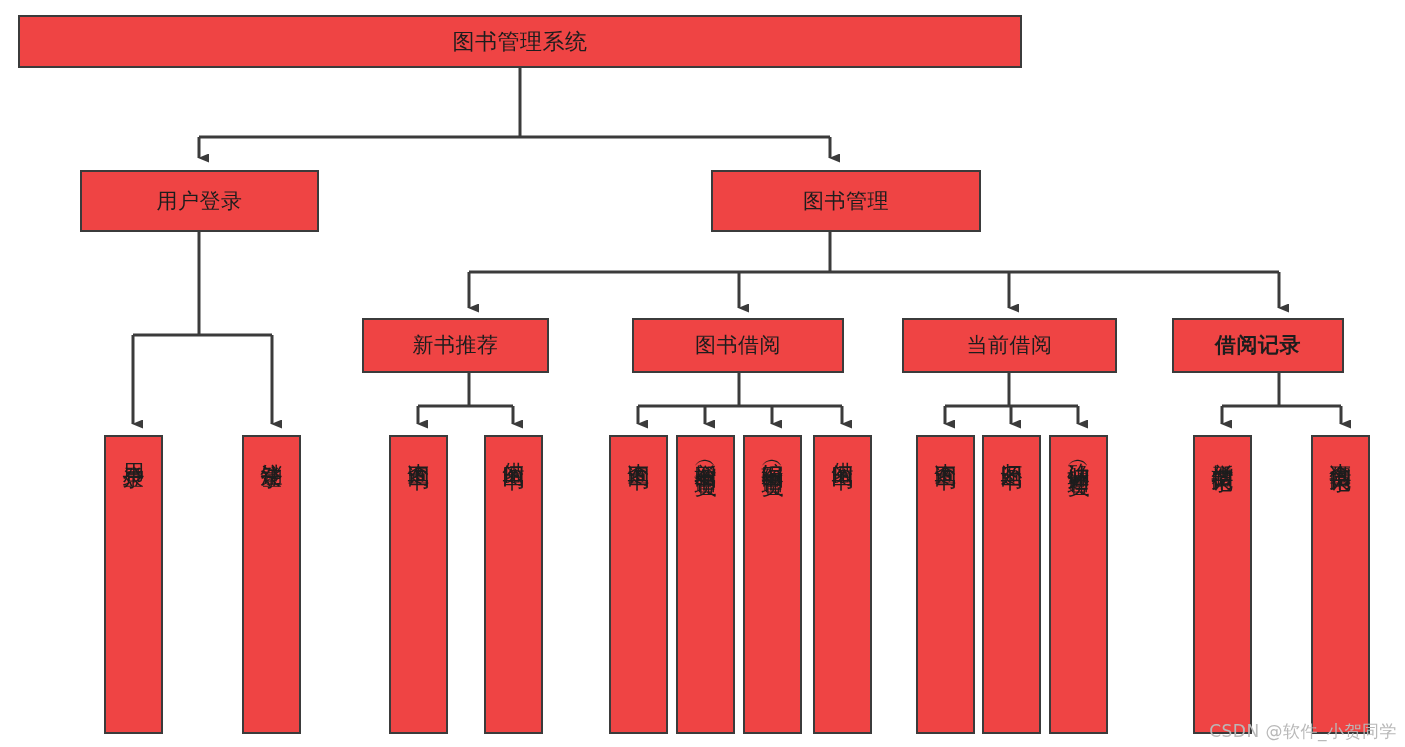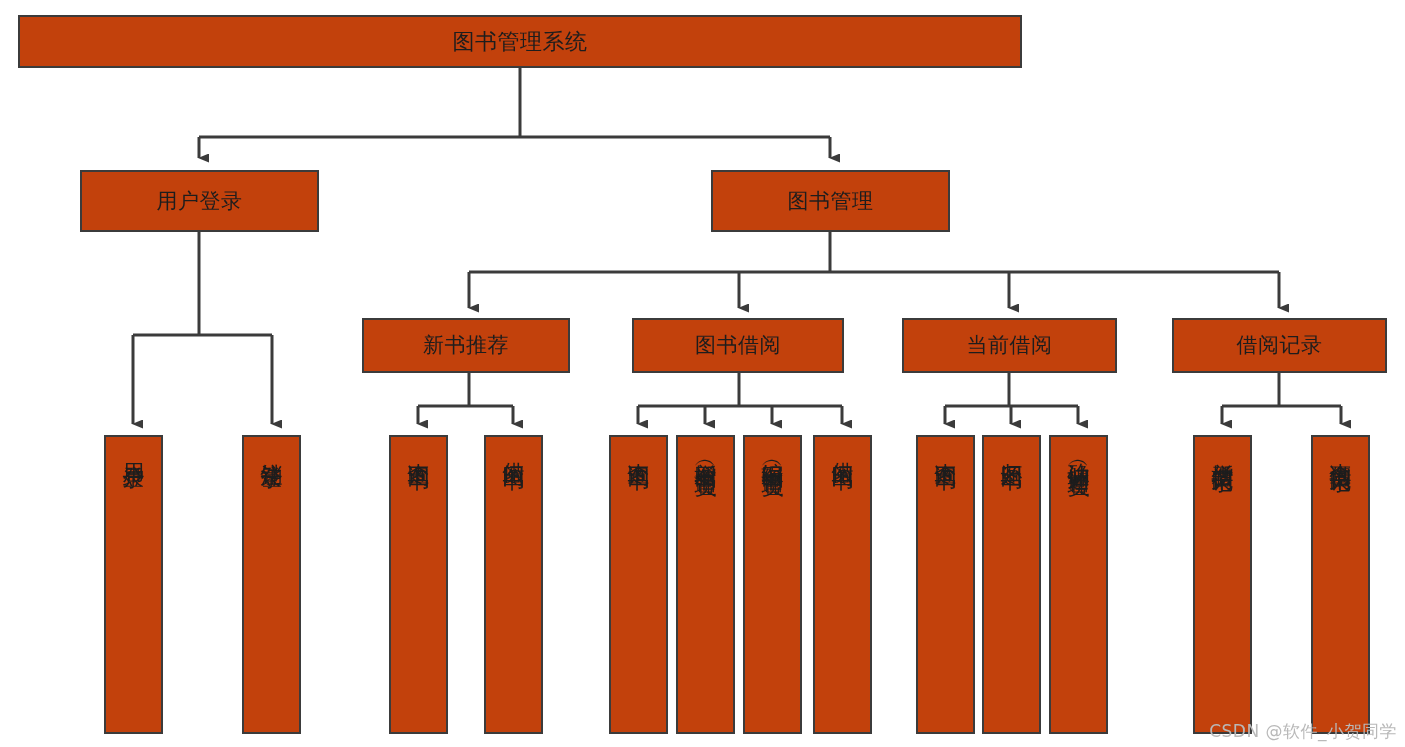--- a/index.html
+++ b/index.html
@@ -17,21 +17,21 @@
   }
   #edges{
     position:absolute;
     left:0;top:0;
     width:1405px;height:747px;
     pointer-events:none;
   }
   .node{
     position:absolute;
     box-sizing:border-box;
-    background:#c2410c;
+    background:#ef4444;
     border:2.5px solid #3b3b3b;
     display:flex;
     align-items:center;
     justify-content:center;
     z-index:2;
   }
   .node .lbl{
     display:block;
     text-align:center;
     color:#1d1d1d;
@@ -120,34 +120,34 @@
     </g>
   </svg>
 
   <div class="node root" style="left:18px;top:15px;width:1004px;height:53px;">
     <span class="lbl">图书管理系统</span>
   </div>
 
   <div class="node lvl2" style="left:80px;top:170px;width:239px;height:62px;">
     <span class="lbl">用户登录</span>
   </div>
-  <div class="node lvl2" style="left:711px;top:170px;width:239px;height:62px;">
+  <div class="node lvl2" style="left:711px;top:170px;width:270px;height:62px;">
     <span class="lbl">图书管理</span>
   </div>
 
-  <div class="node lvl3" style="left:362px;top:318px;width:208px;height:55px;">
+  <div class="node lvl3" style="left:362px;top:318px;width:187px;height:55px;">
     <span class="lbl">新书推荐</span>
   </div>
   <div class="node lvl3" style="left:632px;top:318px;width:212px;height:55px;">
     <span class="lbl">图书借阅</span>
   </div>
   <div class="node lvl3" style="left:902px;top:318px;width:215px;height:55px;">
     <span class="lbl">当前借阅</span>
   </div>
-  <div class="node lvl3" style="left:1172px;top:318px;width:215px;height:55px;">
+  <div class="node lvl3" style="left:1172px;top:318px;width:172px;height:55px;font-weight:bold;">
     <span class="lbl">借阅记录</span>
   </div>
 
   <div class="node leaf" style="left:104px;top:435px;width:59px;height:299px;">
     <span class="lbl">用户登录</span>
   </div>
   <div class="node leaf" style="left:242px;top:435px;width:59px;height:299px;">
     <span class="lbl">注销登录</span>
   </div>
 

